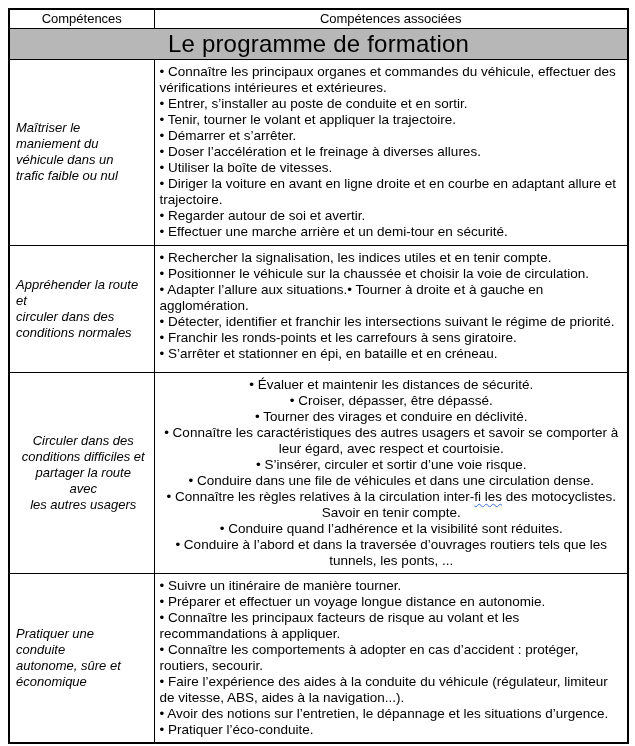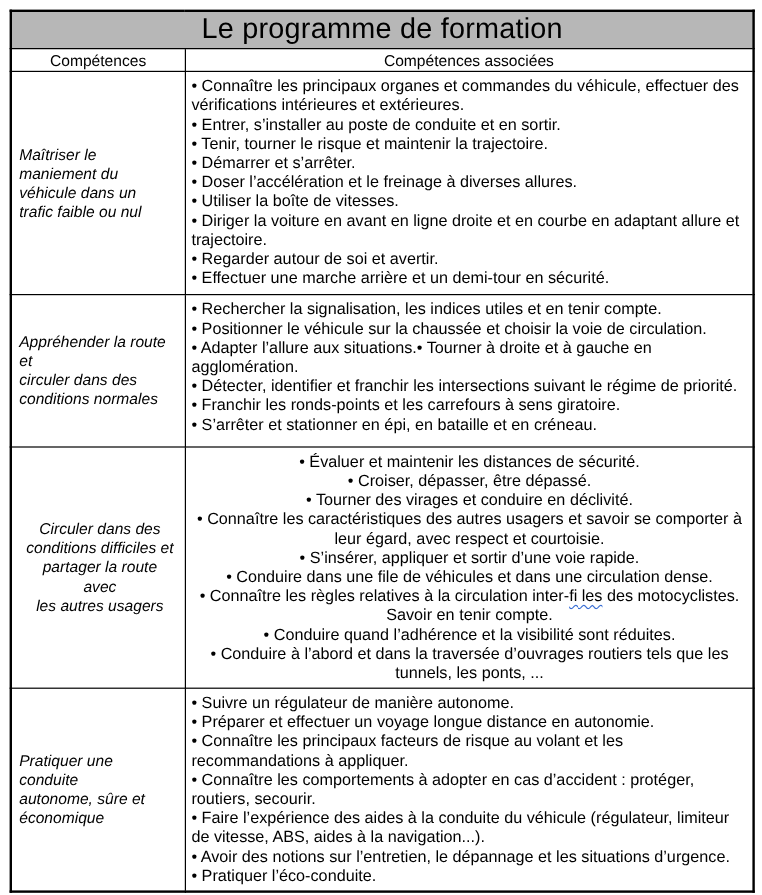--- a/index.html
+++ b/index.html
@@ -76,36 +76,36 @@
 <body>
 
 <div class="page">
   <table class="program-table">
     <colgroup>
       <col class="comp-col">
       <col class="assoc-col">
     </colgroup>
     <tbody>
       <tr>
-        <td colspan="2" class="title-cell">Le programme de formation</td>
+        <td class="col-header">Compétences</td>
+        <td class="col-header">Compétences associées</td>
       </tr>
       <tr>
-        <td class="col-header">Compétences</td>
-        <td class="col-header">Compétences associées</td>
+        <td colspan="2" class="title-cell">Le programme de formation</td>
       </tr>
       <tr class="row-1">
         <td class="comp-cell">Maîtriser le
 maniement du
 véhicule dans un
 trafic faible ou nul</td>
         <td class="assoc-cell">
           <div class="items">
               <div class="item">• Connaître les principaux organes et commandes du véhicule, effectuer des vérifications intérieures et extérieures.</div>
               <div class="item">• Entrer, s’installer au poste de conduite et en sortir.</div>
-              <div class="item">• Tenir, tourner le risque et maintenir la trajectoire.</div>
+              <div class="item">• Tenir, tourner le volant et appliquer la trajectoire.</div>
               <div class="item">• Démarrer et s’arrêter.</div>
               <div class="item">• Doser l’accélération et le freinage à diverses allures.</div>
               <div class="item">• Utiliser la boîte de vitesses.</div>
               <div class="item">• Diriger la voiture en avant en ligne droite et en courbe en adaptant allure et trajectoire.</div>
               <div class="item">• Regarder autour de soi et avertir.</div>
               <div class="item">• Effectuer une marche arrière et un demi-tour en sécurité.</div>
             </div>
         </td>
       </tr>
       <tr class="row-2">
@@ -129,36 +129,36 @@
 conditions difficiles et
 partager la route
 avec
 les autres usagers</td>
         <td class="assoc-cell">
           <div class="items">
               <div class="item">• Évaluer et maintenir les distances de sécurité.</div>
               <div class="item">• Croiser, dépasser, être dépassé.</div>
               <div class="item">• Tourner des virages et conduire en déclivité.</div>
               <div class="item">• Connaître les caractéristiques des autres usagers et savoir se comporter à leur égard, avec respect et courtoisie.</div>
-              <div class="item">• S’insérer, appliquer et sortir d’une voie rapide.</div>
+              <div class="item">• S’insérer, circuler et sortir d’une voie risque.</div>
               <div class="item">• Conduire dans une file de véhicules et dans une circulation dense.</div>
               <div class="item">• Connaître les règles relatives à la circulation inter-<span class="squiggle">fi les</span> des motocyclistes. Savoir en tenir compte.</div>
               <div class="item">• Conduire quand l’adhérence et la visibilité sont réduites.</div>
               <div class="item">• Conduire à l’abord et dans la traversée d’ouvrages routiers tels que les tunnels, les ponts, ...</div>
             </div>
         </td>
       </tr>
       <tr class="row-4">
         <td class="comp-cell">Pratiquer une
 conduite
 autonome, sûre et
 économique</td>
         <td class="assoc-cell">
           <div class="items">
-              <div class="item">• Suivre un régulateur de manière autonome.</div>
+              <div class="item">• Suivre un itinéraire de manière tourner.</div>
               <div class="item">• Préparer et effectuer un voyage longue distance en autonomie.</div>
               <div class="item">• Connaître les principaux facteurs de risque au volant et les recommandations à appliquer.</div>
               <div class="item">• Connaître les comportements à adopter en cas d’accident : protéger, routiers, secourir.</div>
               <div class="item">• Faire l’expérience des aides à la conduite du véhicule (régulateur, limiteur de vitesse, ABS, aides à la navigation...).</div>
               <div class="item">• Avoir des notions sur l’entretien, le dépannage et les situations d’urgence.</div>
               <div class="item">• Pratiquer l’éco-conduite.</div>
             </div>
         </td>
       </tr>
     </tbody>

